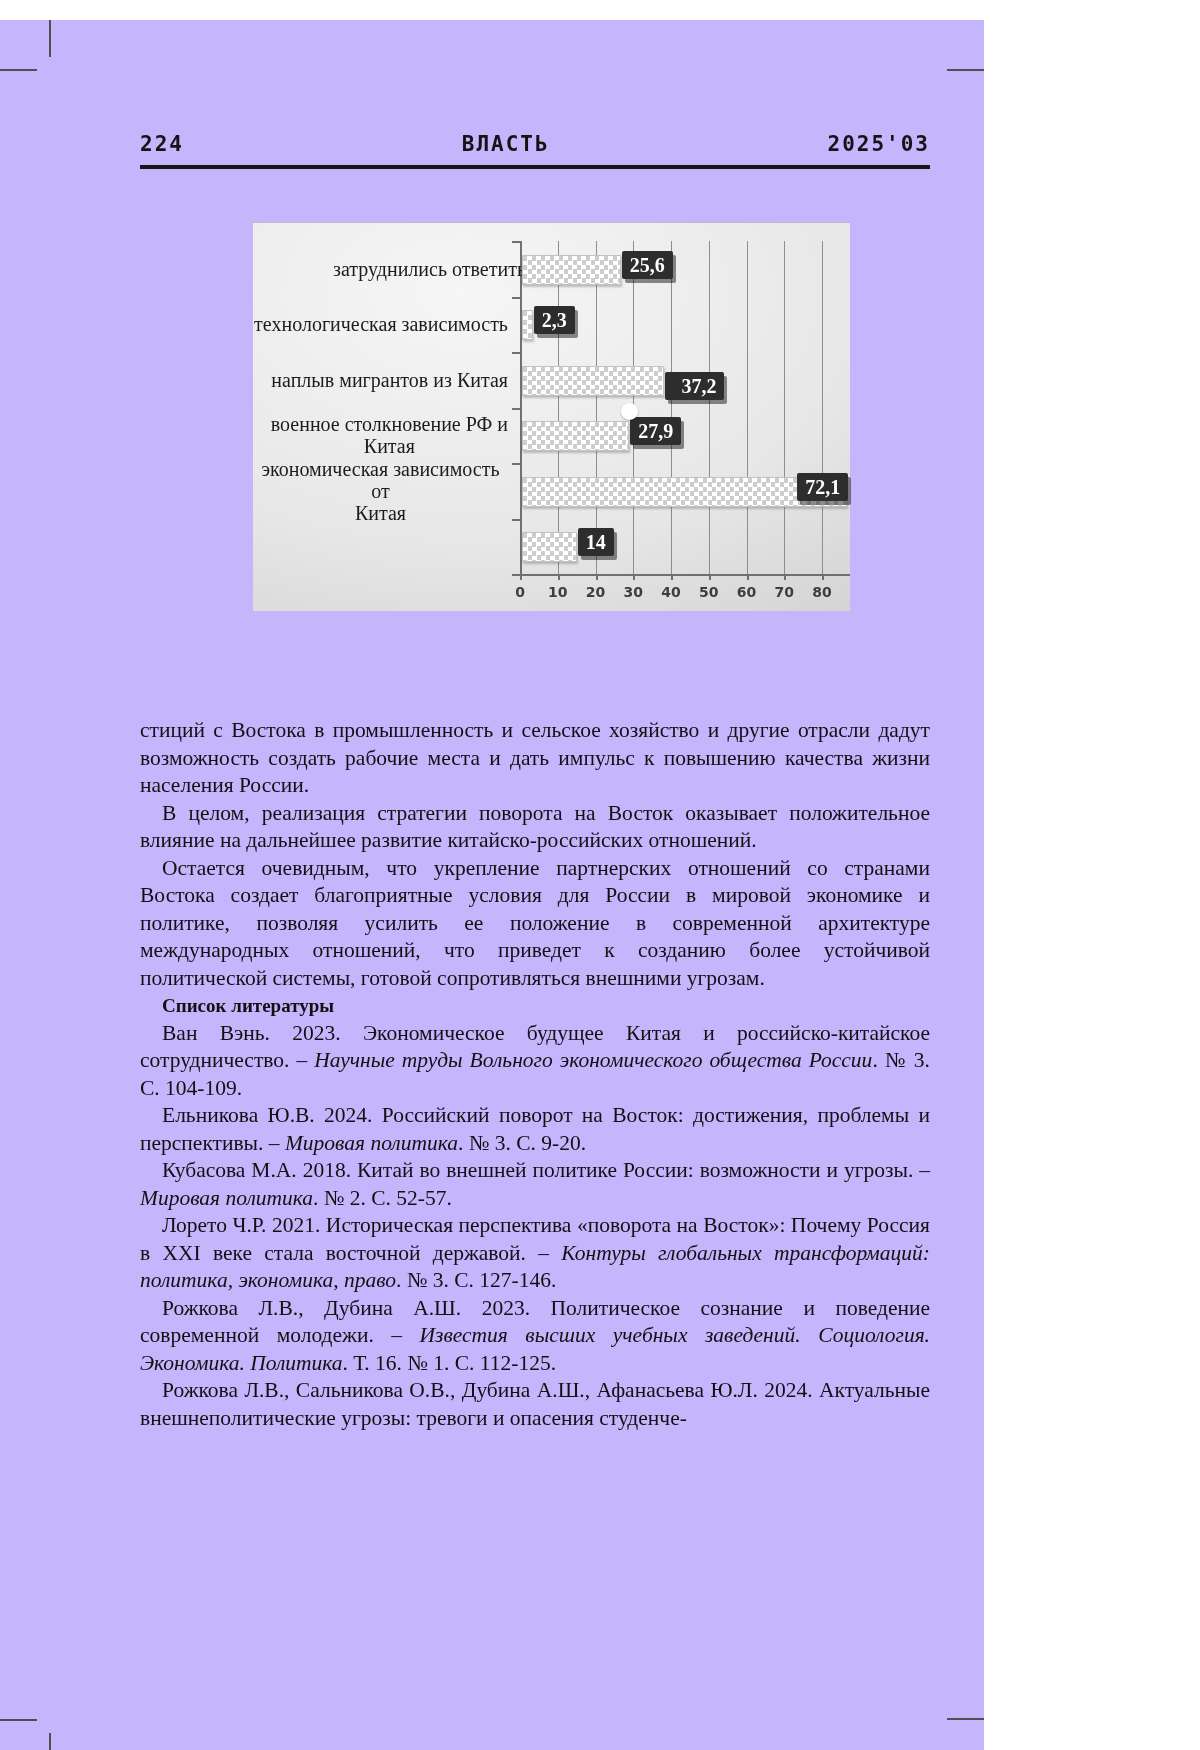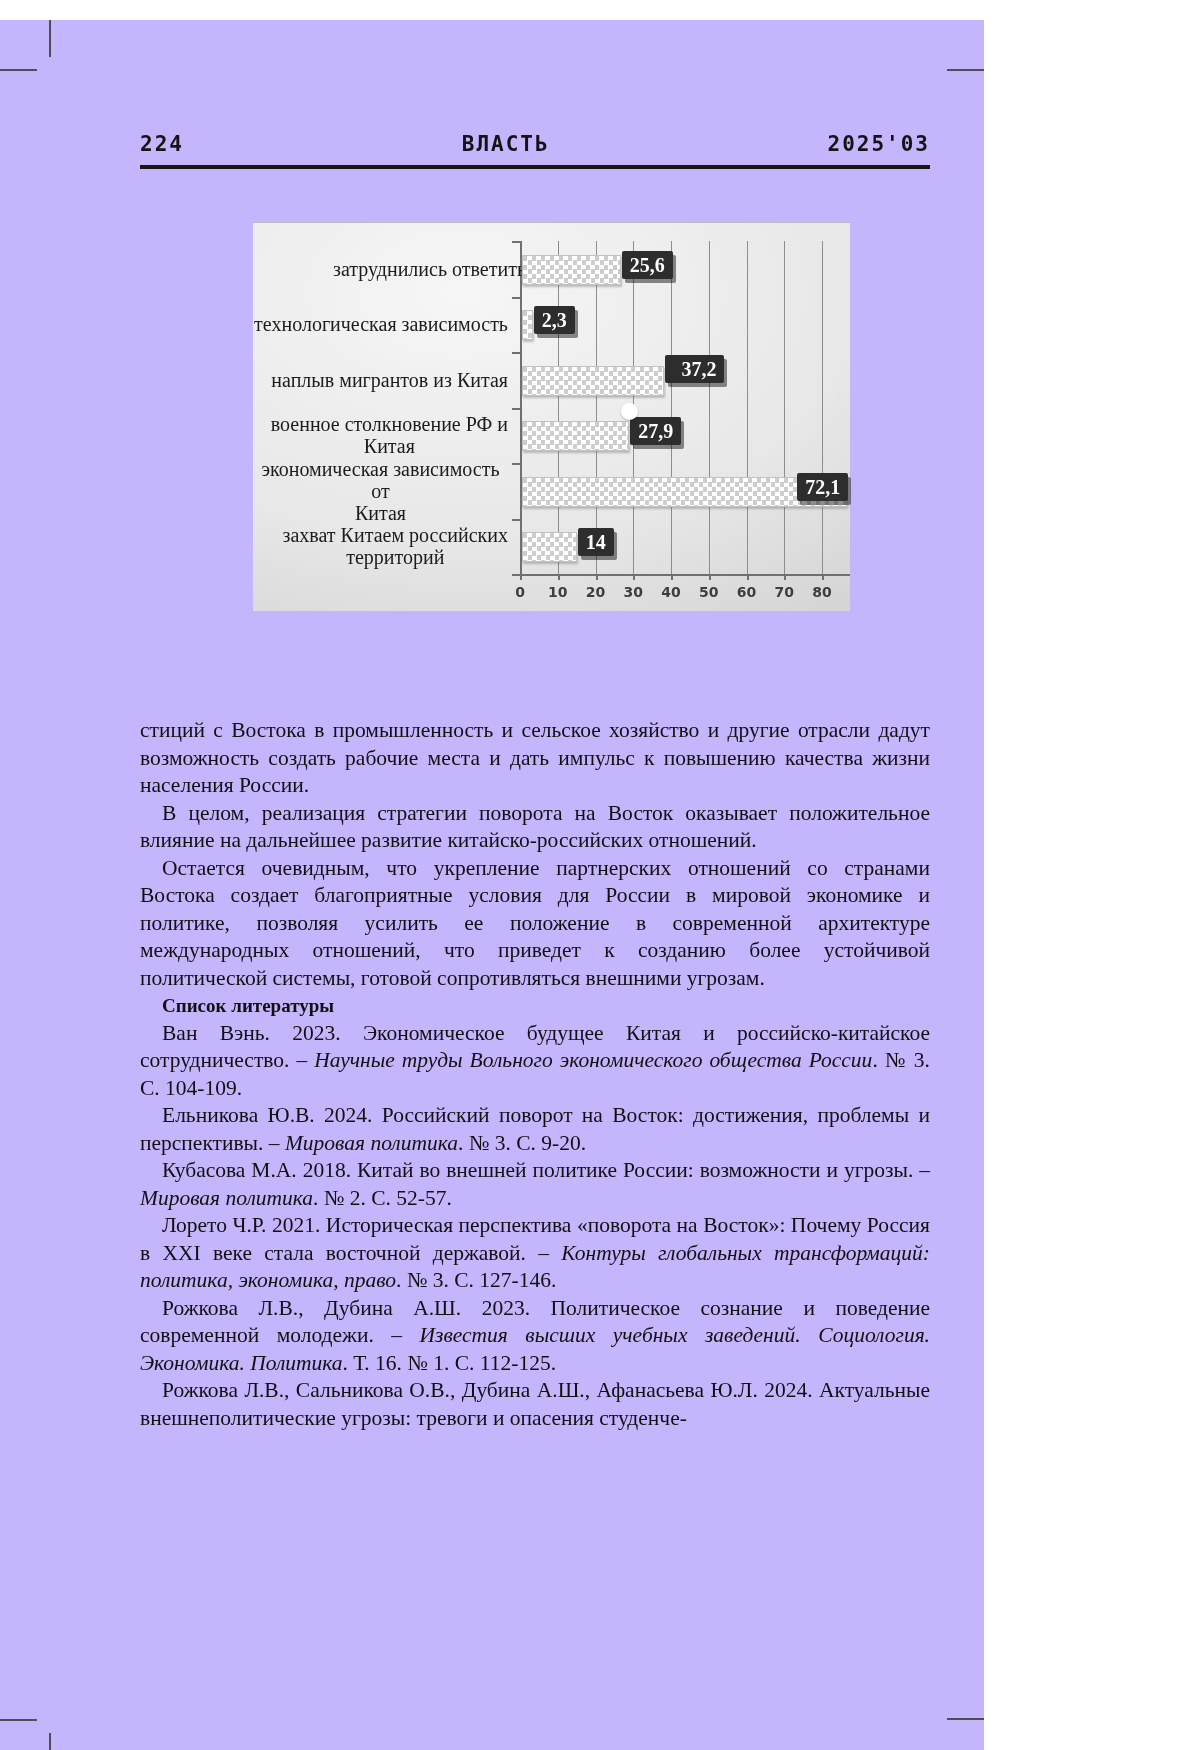--- a/index.html
+++ b/index.html
@@ -119,34 +119,31 @@
       <div class="valbox" style="left: 368.64px; top: 27.75px;">25,6</div>
       <div class="cat-label" style="right: 342px; top: 73.5px; height: 55.5px;">
         <span>технологическая зависимость</span>
       </div>
       <div class="bar" style="left: 269px; top: 87.25px; width: 8.6825px;"></div>
       <div class="valbox" style="left: 280.683px; top: 83.25px;">2,3</div>
       <div class="cat-label" style="right: 342px; top: 129px; height: 55.5px;">
         <span>наплыв мигрантов из Китая</span>
       </div>
       <div class="bar" style="left: 269px; top: 142.75px; width: 140.43px;"></div>
-      <div class="valbox" style="left: 412.43px; top: 132px; padding-left: 16px;">37,2</div>
+      <div class="valbox" style="left: 412.43px; top: 149px; padding-left: 16px;">37,2</div>
       <div class="cat-label" style="right: 342px; top: 184.5px; height: 55.5px;">
         <span>военное столкновение РФ и<br>Китая</span>
       </div>
       <div class="bar" style="left: 269px; top: 198.25px; width: 105.322px;"></div>
       <div class="valbox" style="left: 377.322px; top: 194.25px;">27,9</div>
       <div class="cat-label" style="right: 342px; top: 240px; height: 55.5px;">
         <span>экономическая зависимость от<br>Китая</span>
       </div>
       <div class="bar" style="left: 269px; top: 253.75px; width: 322.762px;"></div>
       <div class="valbox" style="left: 544.178px; top: 249.75px;">72,1</div>
-      <div class="cat-label" style="right: 342px; top: 295.5px; height: 55.5px;">
-        <span>захват Китаем российских<br>территорий</span>
-      </div>
       <div class="bar" style="left: 269px; top: 309.25px; width: 52.85px;"></div>
       <div class="valbox" style="left: 324.85px; top: 305.25px;">14</div>
       <div class="white-dot" style="left: 368px; top: 180px;"></div>
     </div>
 
 
   <div class="bodytext">
     <p class="cont">стиций с Востока в промышленность и сельское хозяйство и другие отрасли дадут возможность создать рабочие места и дать импульс к повышению качества жизни населения России.</p>
     <p>В целом, реализация стратегии поворота на Восток оказывает положительное влияние на дальнейшее развитие китайско-российских отношений.</p>
     <p>Остается очевидным, что укрепление партнерских отношений со странами Востока создает благоприятные условия для России в мировой экономике и политике, позволяя усилить ее положение в современной архитектуре международных отношений, что приведет к созданию более устойчивой политической системы, готовой сопротивляться внешними угрозам.</p>

